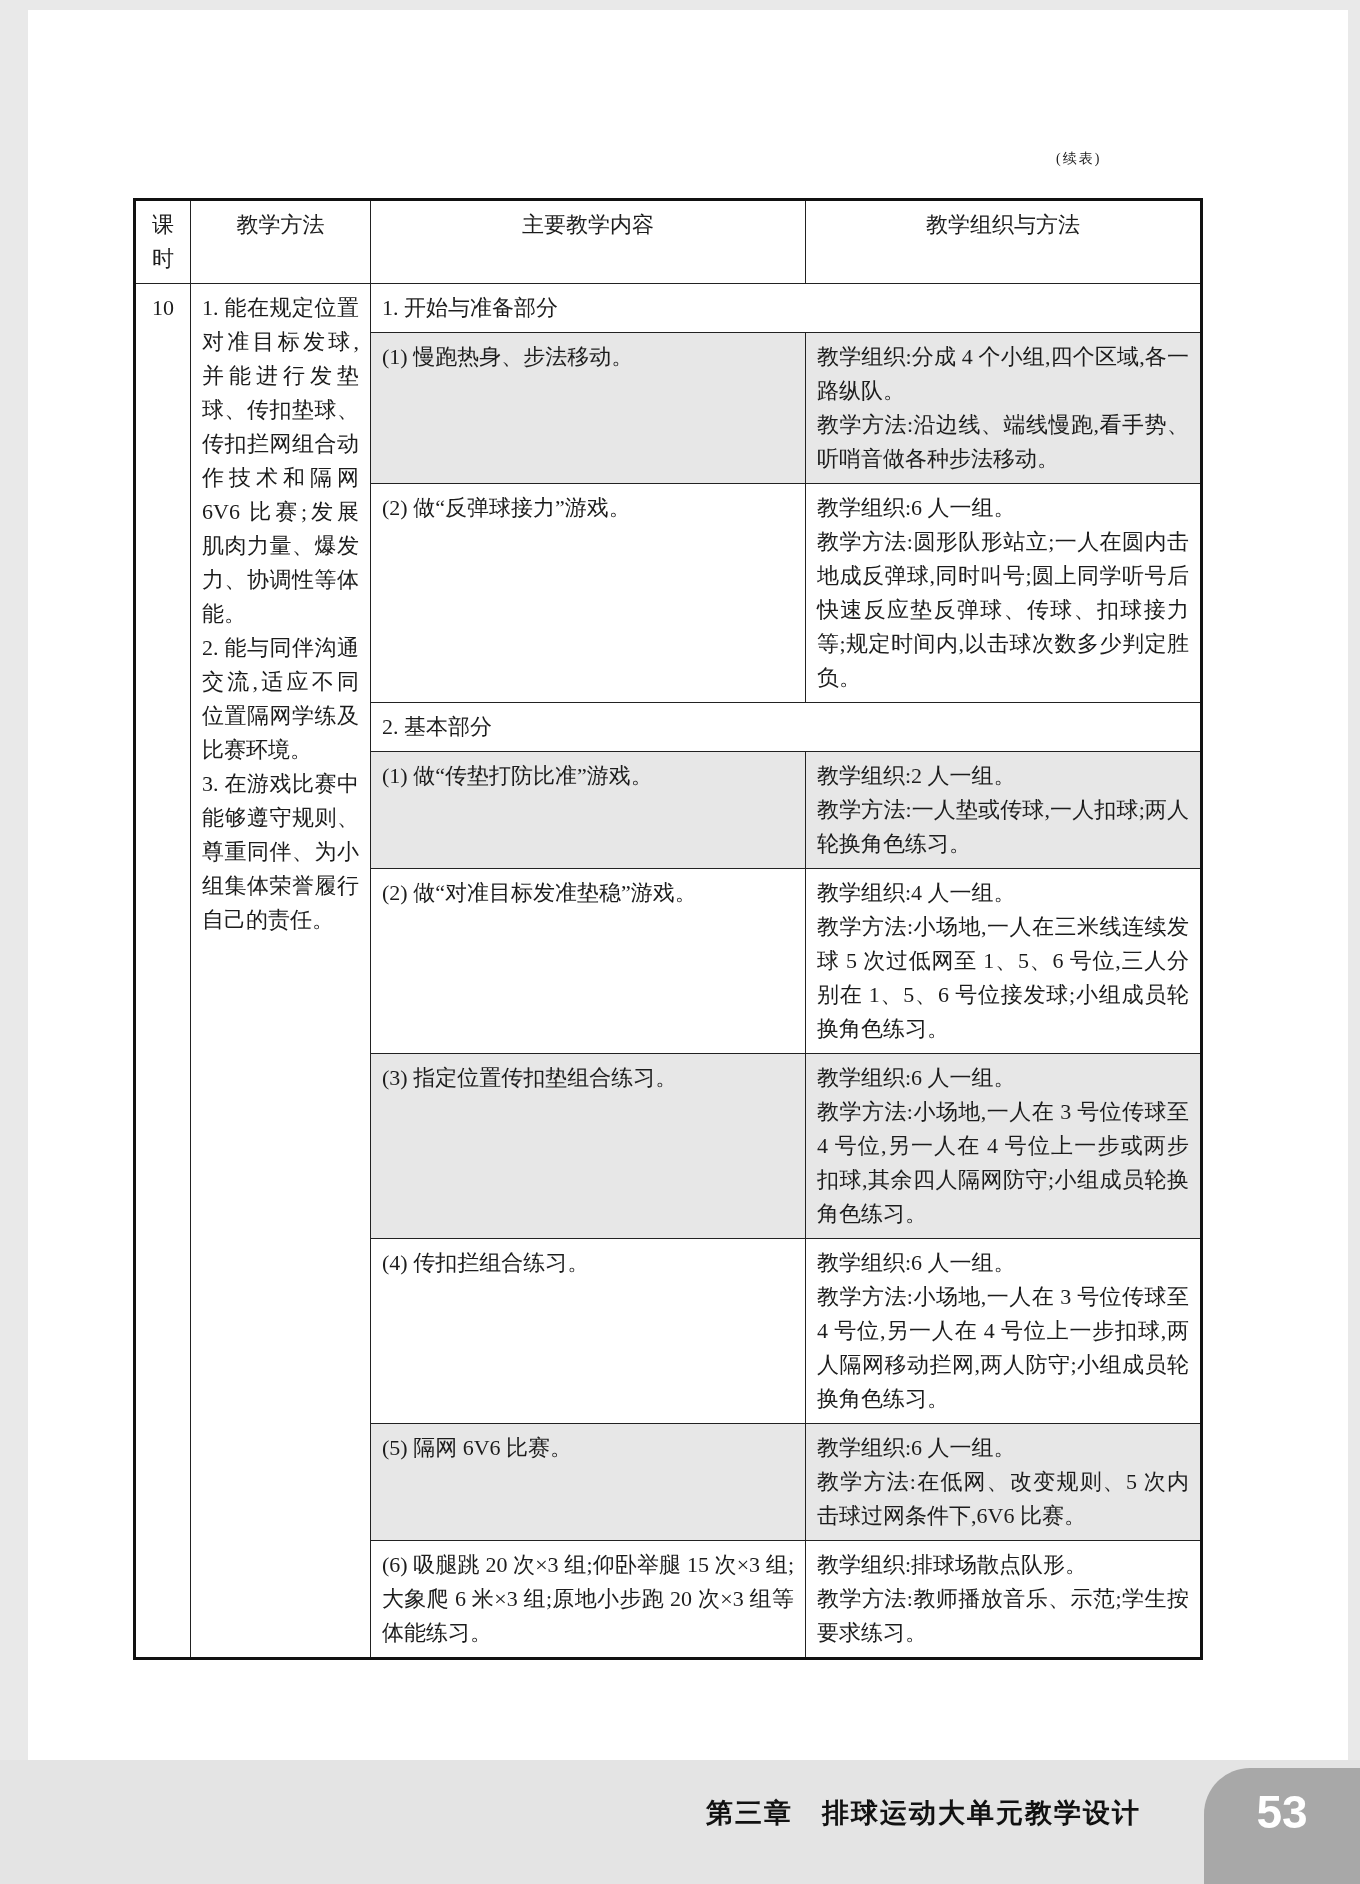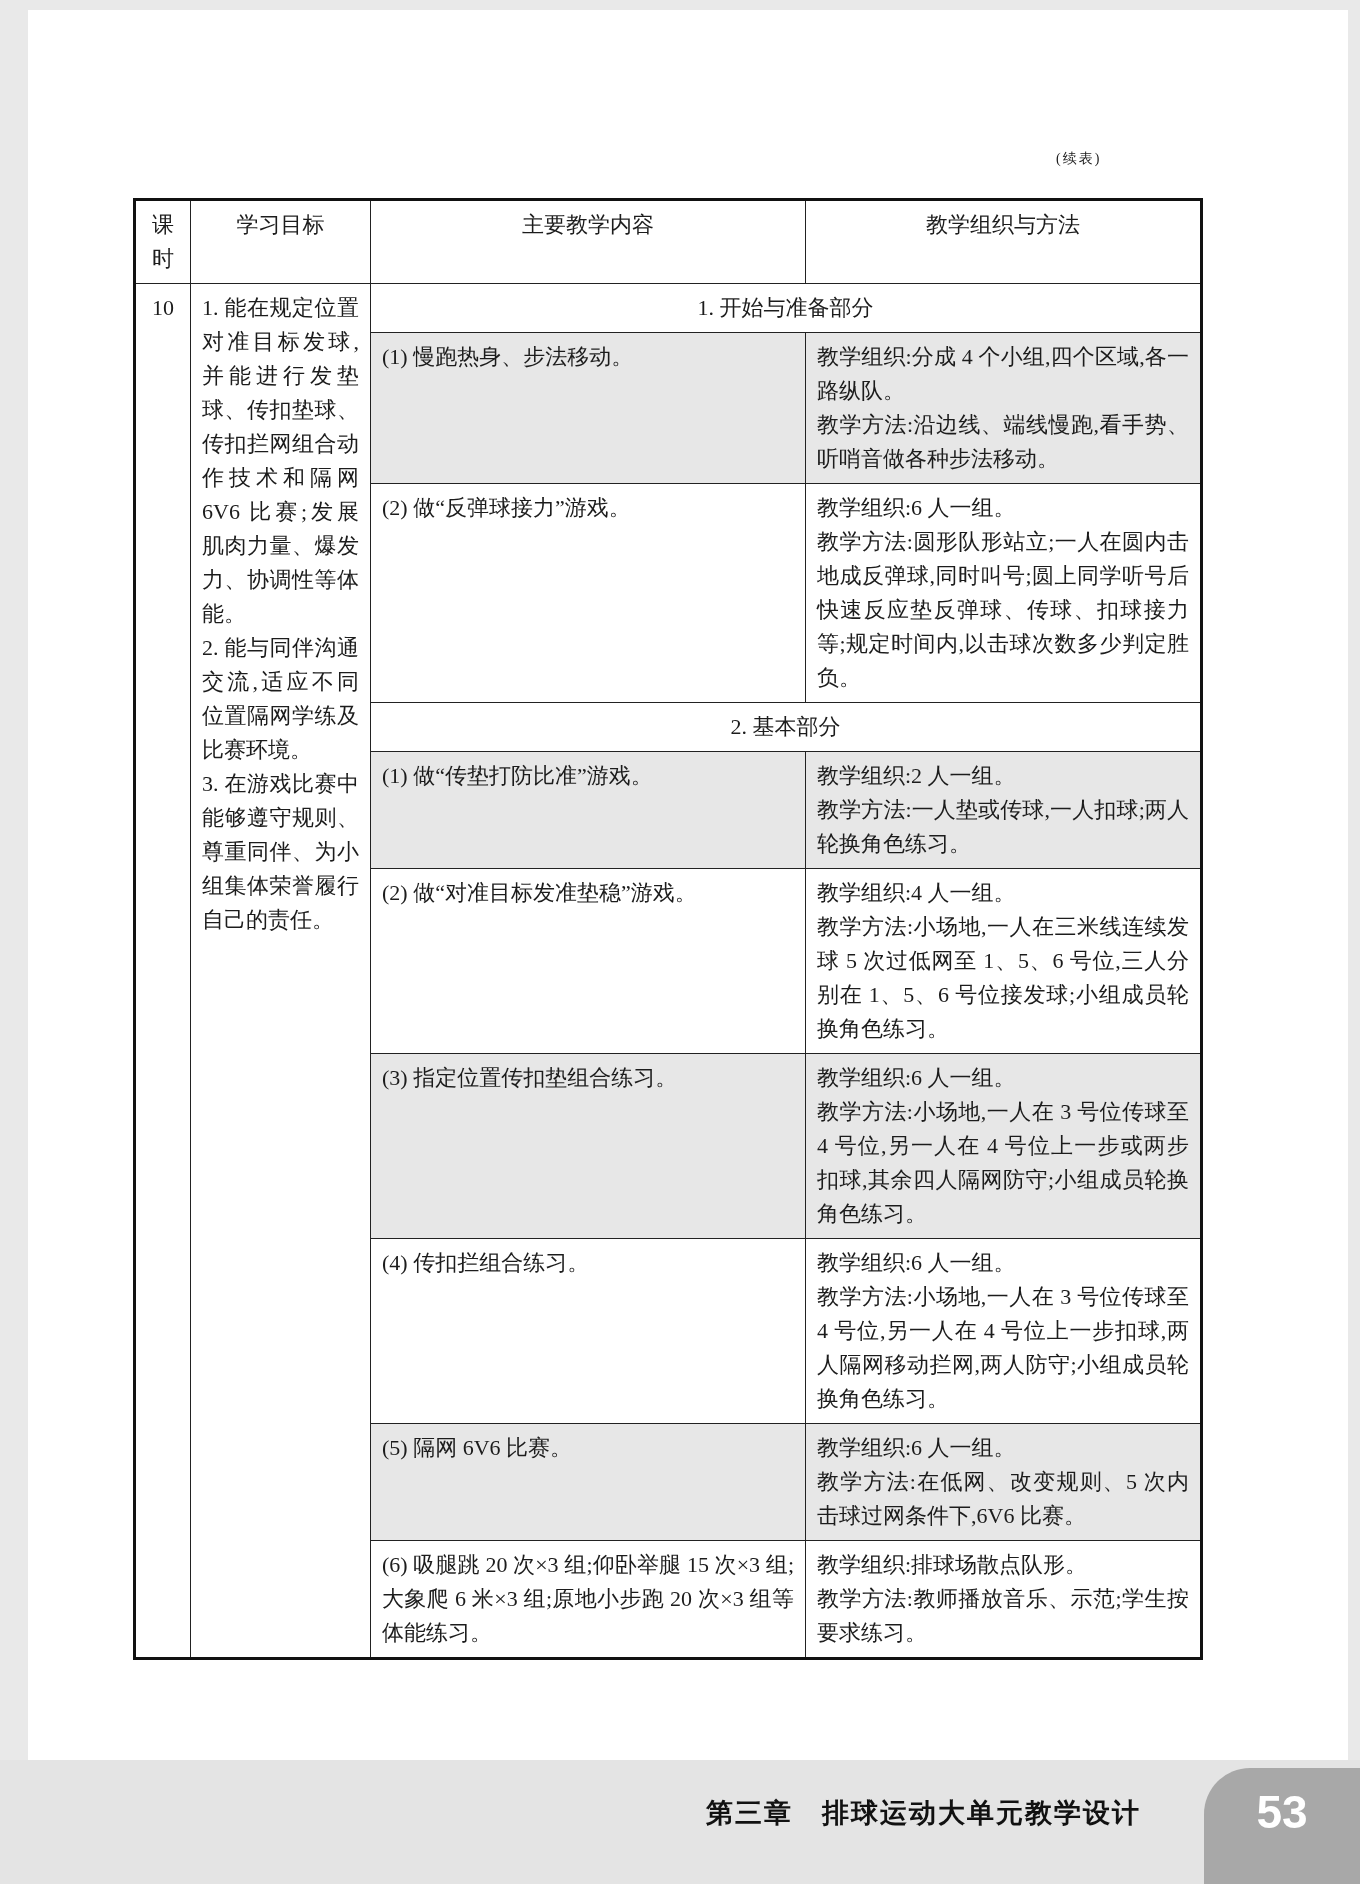--- a/index.html
+++ b/index.html
@@ -9,21 +9,21 @@
   .continued{position:absolute;left:1056px;top:150px;font-size:14px;letter-spacing:2px;}
   table.lesson{position:absolute;left:133px;top:198px;width:1067px;border-collapse:collapse;
         table-layout:fixed;background:#fff;padding-left:40px;}
   table.lesson{border:3px solid #111;}
   table.lesson th,table.lesson td{border:1px solid #222;font-size:22px;font-weight:normal;
         vertical-align:top;padding:7px 11px;line-height:34px;}
   th.h{height:42px;text-align:center;vertical-align:middle;padding:4px 2px;}
   td.hours-cell{text-align:center;vertical-align:middle;padding:2px;}
   td.objectives-cell{vertical-align:middle;text-align:justify;padding:6px 8px;}
   td.objectives-cell p{margin:0;}
-  td.section-title{text-align:center;vertical-align:middle;height:30px;padding:4px;}
+  td.section-title{text-align:left;vertical-align:middle;height:30px;padding:4px;}
   td.content-cell{text-align:justify;}
   td.method-cell p{margin:0;text-align:justify;}
   tr.shaded td.content-cell,tr.shaded td.method-cell{background:#e7e7e7;}
   .col-hours{width:56px;}
   .col-objectives{width:180px;}
   .col-content{width:435px;}
   .col-method{width:396px;}
   .footer-band{position:absolute;left:0;right:0;top:1760px;bottom:0;background:#e4e4e4;}
   .footer-title{position:absolute;right:219px;top:1795px;font-size:27px;font-weight:bold;
         font-family:Liberation Sans, sans-serif;color:#111;letter-spacing:2px;}
@@ -44,21 +44,21 @@
   <table class="lesson">
     <colgroup>
       <col class="col-hours">
         <col class="col-objectives">
         <col class="col-content">
         <col class="col-method">
     </colgroup>
     <thead>
       <tr>
         <th class="h">课时</th>
-        <th class="h">学习目标</th>
+        <th class="h">教学方法</th>
         <th class="h">主要教学内容</th>
         <th class="h">教学组织与方法</th>
       </tr>
     </thead>
     <tbody id="lesson-rows">
       <tr>
         <td class="hours-cell" rowspan="10">10</td>
         <td class="objectives-cell" rowspan="10">
           <p>1. 能在规定位置对准目标发球,并能进行发垫球、传扣垫球、传扣拦网组合动作技术和隔网 6V6 比赛;发展肌肉力量、爆发力、协调性等体能。</p>
           <p>2. 能与同伴沟通交流,适应不同位置隔网学练及比赛环境。</p>

